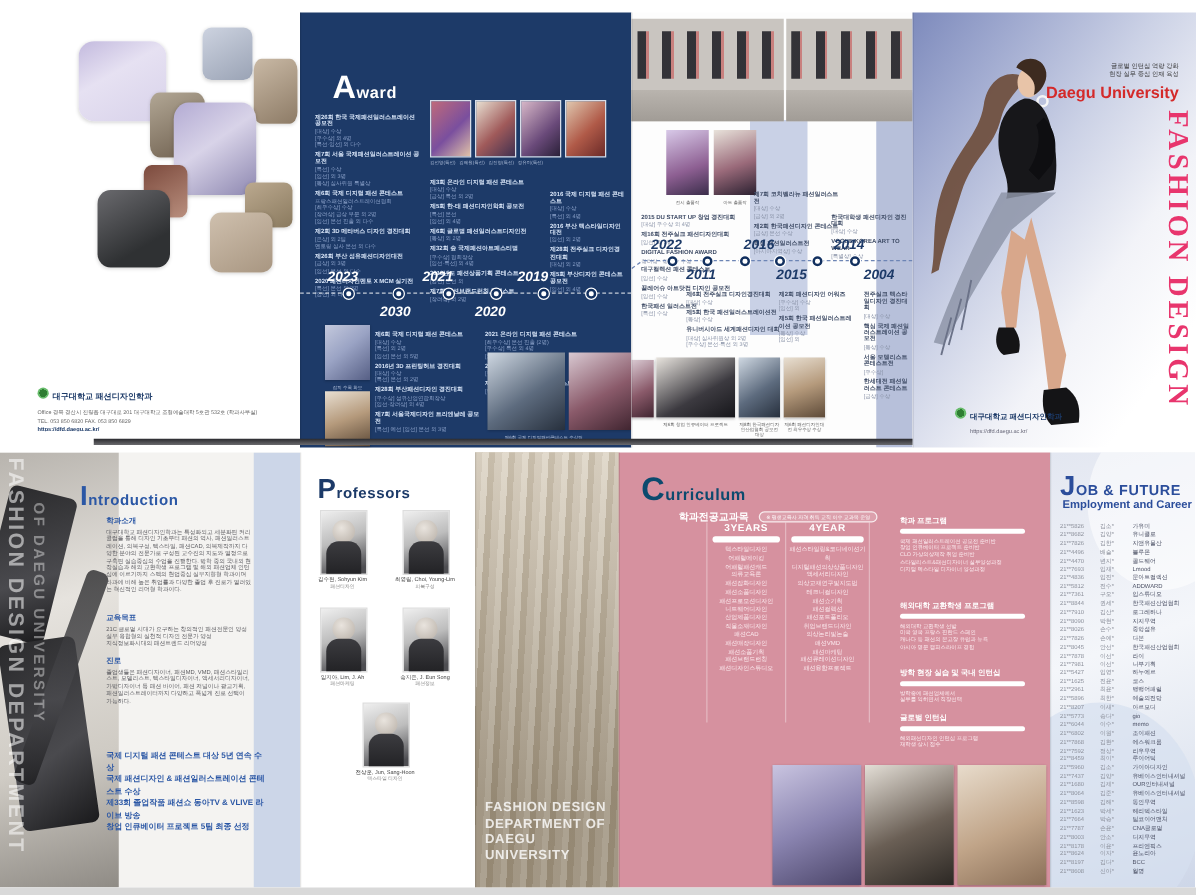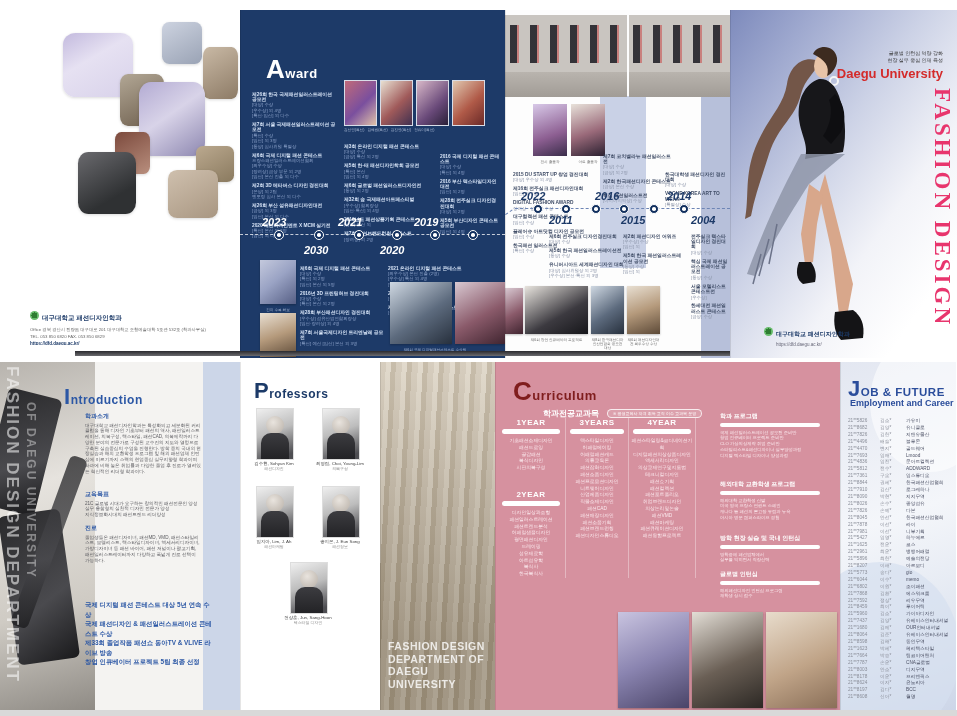--- a/index.html
+++ b/index.html
@@ -87,21 +87,21 @@
   .pcap .fld{color:#888;font-size:3.9px;display:block;}
   
   #p-photo{left:380px;top:362px;width:115px;height:348px;
      background:repeating-linear-gradient(93deg,#c9bda9 0 6px,#d8cebc 6px 11px,#b5a78f 11px 16px),#cfc4b0;}
   #p-photo .shade{position:absolute;left:0;top:0;width:100%;height:100%;
      background:linear-gradient(rgba(255,255,255,.25),rgba(90,80,65,.35) 80%);}
   #photo-overlay{position:absolute;left:8px;top:278px;}
   #photo-overlay .li-ol{font-size:10.5px;line-height:12.5px;font-weight:bold;color:rgba(255,255,255,.8);letter-spacing:.5px;}
   
   #p-curr{left:495px;top:362px;width:345px;height:348px;background:#d6919f;}
-  #curr-title{left:18px;top:14px;color:#7f1d1d;}
+  #curr-title{left:18px;top:14px;color:#0c4a6e;}
   #curr-sub{left:48px;top:46px;font-size:8px;font-weight:bold;color:#fff;}
   #curr-badge{left:112px;top:47px;font-size:4px;color:#fff;border:.8px solid rgba(255,255,255,.8);
       border-radius:6px;padding:1px 5px;background:rgba(255,255,255,.15);}
   .ycol{position:absolute;text-align:center;}
   .yhead{font-size:8px;font-weight:bold;color:#fff;letter-spacing:.5px;}
   .ybar{height:5px;border-radius:3px;background:#fff;margin:2px auto 4px auto;width:92%;}
   .ycol .li-curr{font-size:4.8px;line-height:6.8px;color:#fbe9ee;}
   .vdiv{position:absolute;width:1px;background:rgba(255,255,255,.35);}
   .prog-sec{position:absolute;left:225px;width:114px;}
   .prog-sec .phead{font-size:6px;font-weight:bold;color:#fff;}
@@ -455,47 +455,20 @@
     <div class="abs sec-title" id="curr-title">
       <span class="big">C</span><span class="rest">urriculum</span>
     </div>
     <div class="abs" id="curr-sub">학과전공교과목</div>
     <div class="abs" id="curr-badge">※ 평생교육사 자격 취득 교직 이수 교과목 운영</div>
 
     <div class="vdiv" style="left:70px;top:56px;height:160px;"></div>
     <div class="vdiv" style="left:133px;top:56px;height:160px;"></div>
     <div class="vdiv" style="left:200px;top:56px;height:160px;"></div>
 
-    <div class="ycol" style="left:5px;top:56px;width:62px;">
-      <div class="yhead">1YEAR</div>
-      <div class="ybar"></div>
-      <div>
-          <div class="li-curr">기초패션소재디자인</div>
-          <div class="li-curr">패션드로잉</div>
-          <div class="li-curr">공감패션</div>
-          <div class="li-curr">복식디자인</div>
-          <div class="li-curr">시판의복구성</div>
-        </div>
-    </div>
-    <div class="ycol" style="left:5px;top:128px;width:62px;">
-      <div class="yhead">2YEAR</div>
-      <div class="ybar"></div>
-      <div>
-          <div class="li-curr">디자인일상과조형</div>
-          <div class="li-curr">패션일러스트레이션</div>
-          <div class="li-curr">패션트렌드분석</div>
-          <div class="li-curr">어패럴샘플디자인</div>
-          <div class="li-curr">평면패션디자인</div>
-          <div class="li-curr">드레이핑</div>
-          <div class="li-curr">섬유재료학</div>
-          <div class="li-curr">아트섬유학</div>
-          <div class="li-curr">복식사</div>
-          <div class="li-curr">한국복식사</div>
-        </div>
-    </div>
     <div class="ycol" style="left:73px;top:56px;width:58px;">
       <div class="yhead">3YEARS</div>
       <div class="ybar"></div>
       <div>
           <div class="li-curr">텍스타일디자인</div>
           <div class="li-curr">어패럴메이킹</div>
           <div class="li-curr">어패럴패션캐드</div>
           <div class="li-curr">의류교육론</div>
           <div class="li-curr">패션잡화디자인</div>
           <div class="li-curr">패션소품디자인</div>

